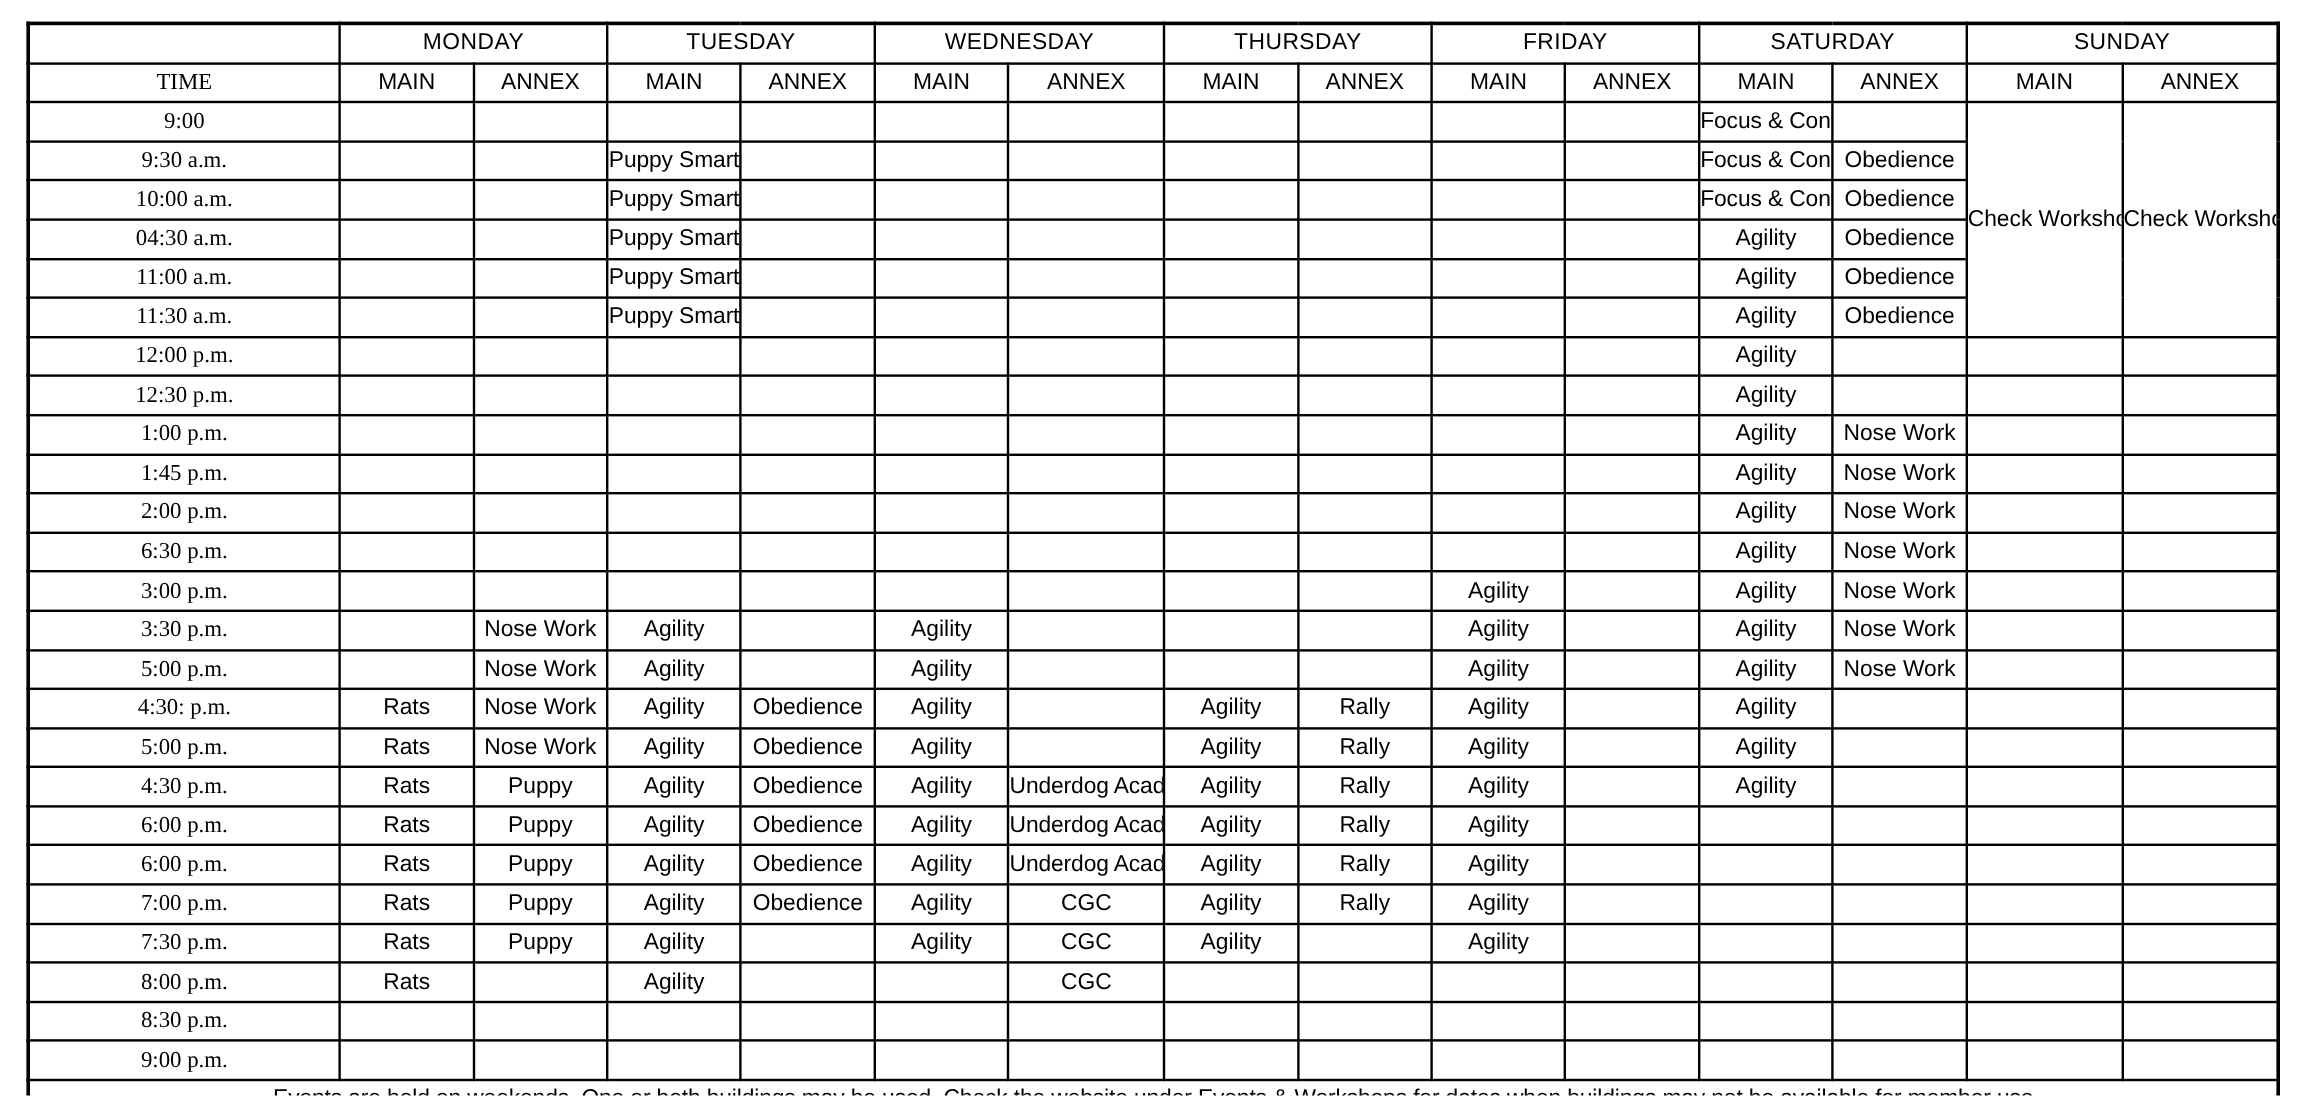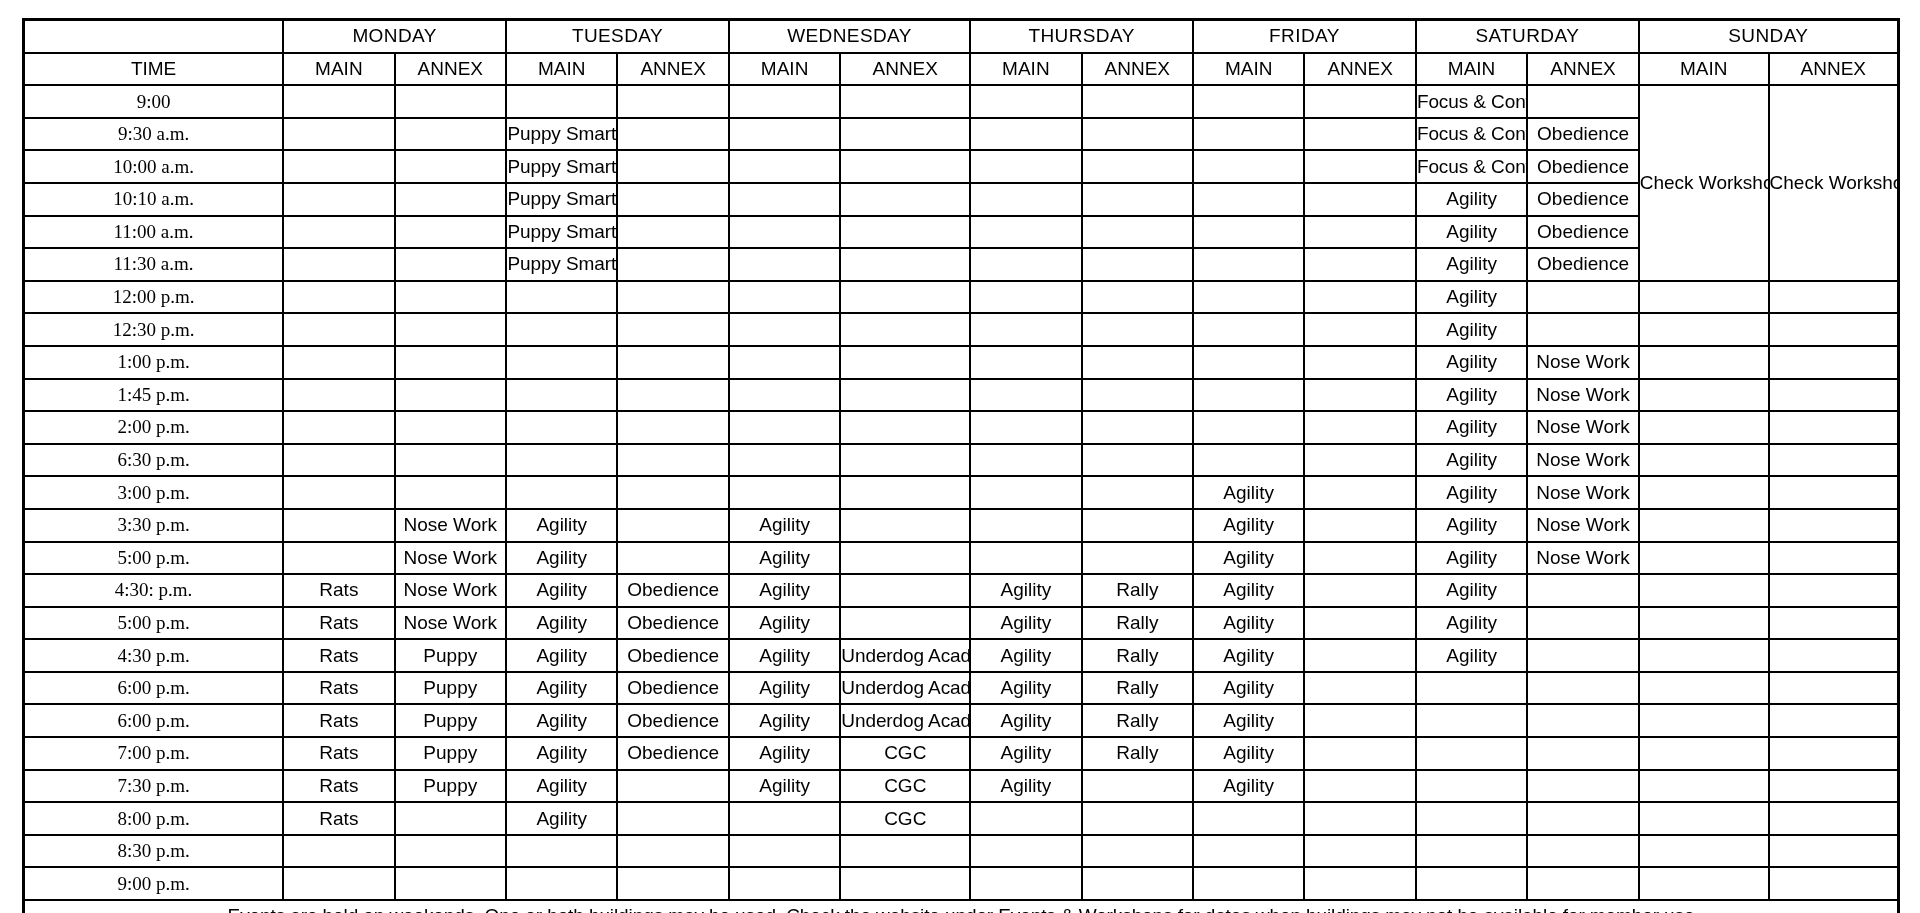--- a/index.html
+++ b/index.html
@@ -58,20 +58,21 @@
     background: #2fded2;
   }
   .sub-head {
     background: #ffffff;
     font-size: 20px;
     height: 31px;
   }
   .time-head {
     background: #2fded2;
     font-size: 20px;
+    font-family: Liberation Serif, serif;
   }
   .time-cell {
     background: #ffffff;
     font-size: 20px;
     text-align: center;
     font-family: Liberation Serif, serif;
   }
 
   
   td.act {
@@ -196,21 +197,21 @@
           <td class="empty"></td>
           <td class="empty"></td>
           <td class="empty"></td>
           <td class="empty"></td>
           <td class="empty"></td>
           <td class="empty"></td>
           <td class="act small">Focus &amp; Control</td>
           <td class="act">Obedience</td>
         </tr>
         <tr>
-          <td class="time-cell">10:10 a.m.</td>
+          <td class="time-cell">04:30 a.m.</td>
           <td class="empty"></td>
           <td class="empty"></td>
           <td class="act small">Puppy Smart</td>
           <td class="empty"></td>
           <td class="empty"></td>
           <td class="empty"></td>
           <td class="empty"></td>
           <td class="empty"></td>
           <td class="empty"></td>
           <td class="empty"></td>

